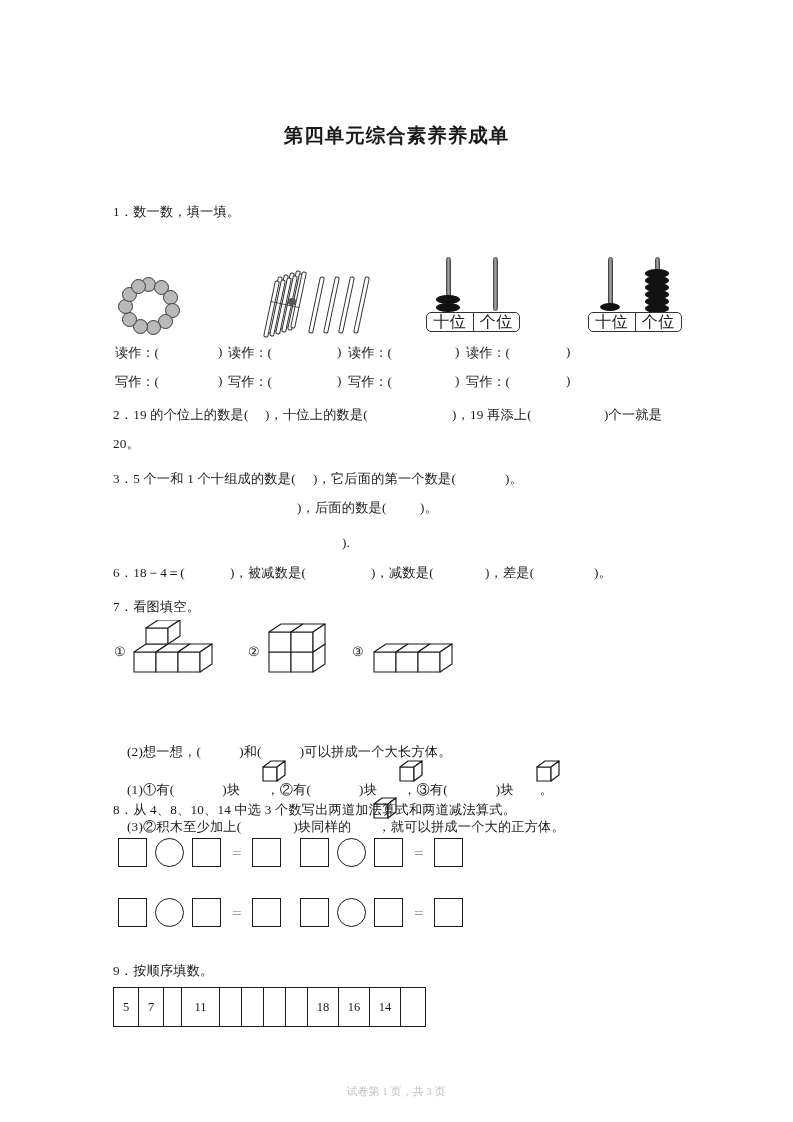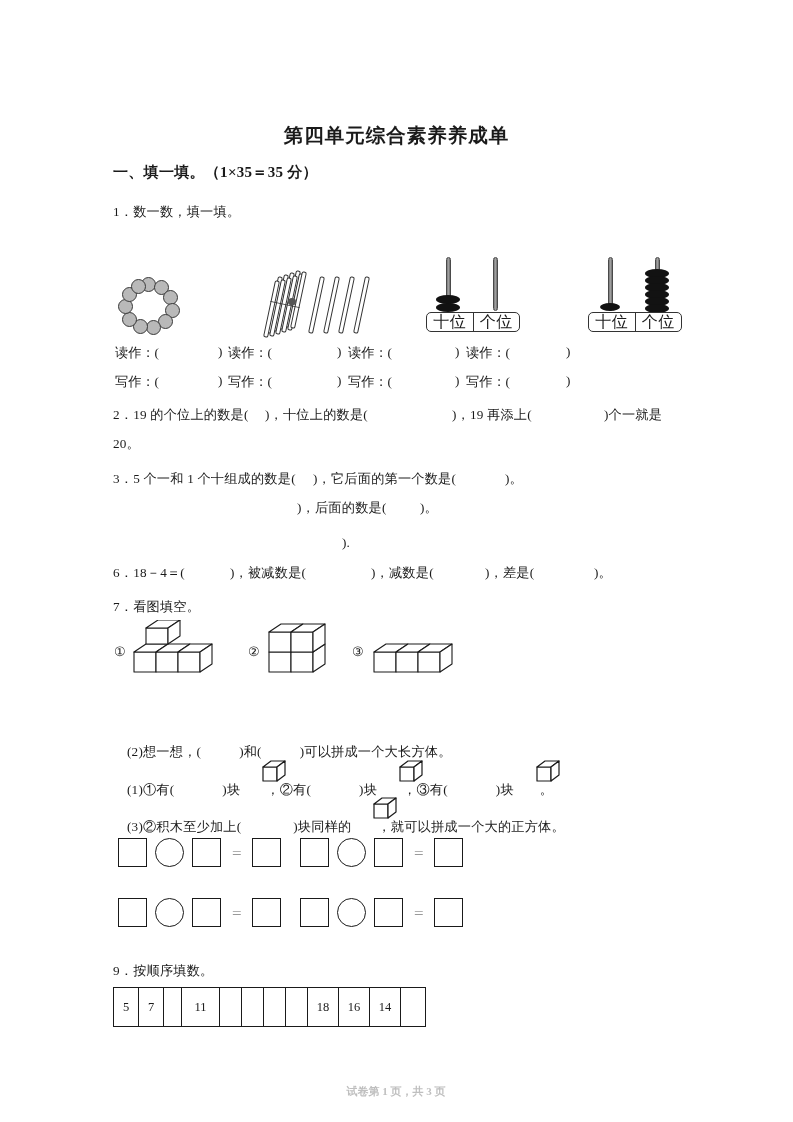--- a/index.html
+++ b/index.html
@@ -189,31 +189,29 @@
     letter-spacing: 0.2px;
   }
   .footer-page {
     position: absolute;
     left: 0; top: 1084px;
     width: 792px;
     text-align: center;
     font-size: 11px;
     color: #bfbfbf;
     font-family: "Liberation Serif", serif;
-    font-weight: bold;
   }
 </style>
 </head>
 <body>
 
 <div class="page">
 
   <div class="doc-title">第四单元综合素养养成单</div>
 
-  <div class="section-head">一、填一填。（1×35＝35 分）</div>
 
   <div class="q-line" style="left:113px; top:203px;">1．数一数，填一填。</div>
 
   <div class="bead-ring">
     <div class="bead" style="left:23px; top:0px;"></div>
     <div class="bead" style="left:36px; top:3px;"></div>
     <div class="bead" style="left:45px; top:13px;"></div>
     <div class="bead" style="left:47px; top:26px;"></div>
     <div class="bead" style="left:40px; top:37px;"></div>
     <div class="bead" style="left:28px; top:43px;"></div>
@@ -402,20 +400,21 @@
       <svg width="26" height="24" viewBox="0 0 26 24">
           <g fill="#fff" stroke="#1a1a1a" stroke-width="1.2" stroke-linejoin="round">
             <path d="M2,8 L16,8 L16,22 L2,22 Z"></path>
             <path d="M2,8 L10,2 L24,2 L16,8 Z"></path>
             <path d="M16,8 L24,2 L24,16 L16,22 Z"></path>
           </g>
         </svg>
     </span><span>，就可以拼成一个大的正方体。</span>
   </div>
 
+  <div class="q-line" style="left:113px; top:801px;">8．从 4、8、10、14 中选 3 个数写出两道加法算式和两道减法算式。</div>
 
   <div class="eqbox" style="left:118px; top:838px;"></div>
   <div class="eqcirc" style="left:155px; top:838px;"></div>
 
   <div class="eqbox" style="left:192px; top:838px;"></div>
   <div class="eq-equals" style="left:232px; top:845px;">=</div>
   <div class="eqbox" style="left:252px; top:838px;"></div>
   <div class="eqbox" style="left:300px; top:838px;"></div>
   <div class="eqcirc" style="left:337px; top:838px;"></div>
   <div class="eqbox" style="left:374px; top:838px;"></div>

